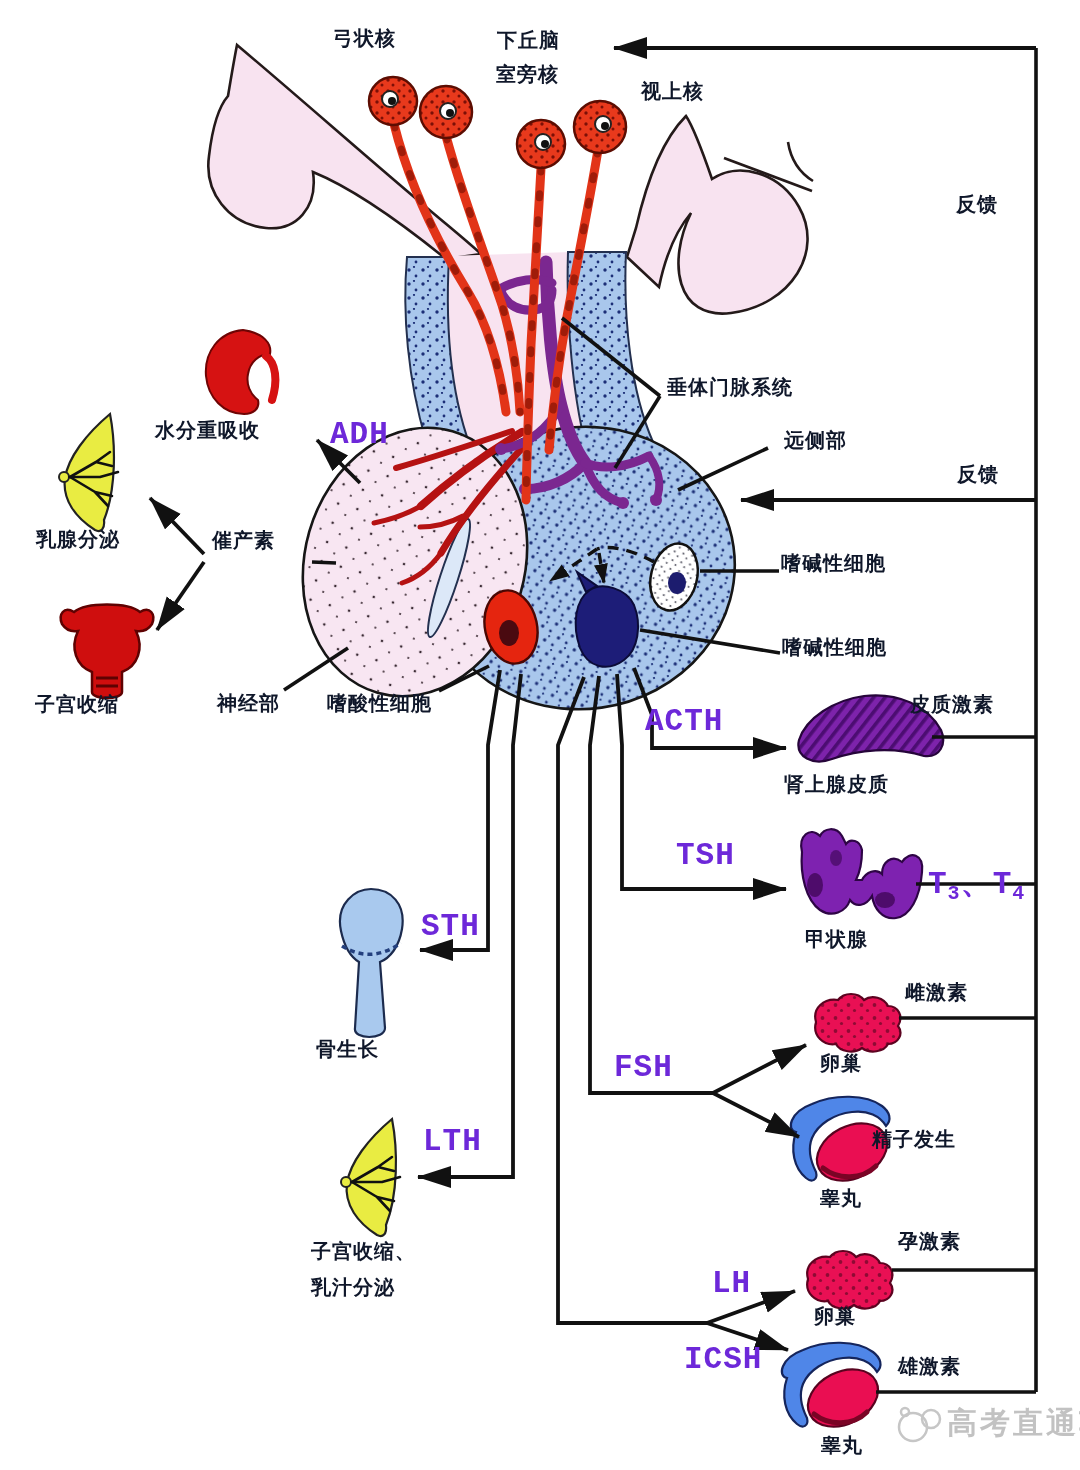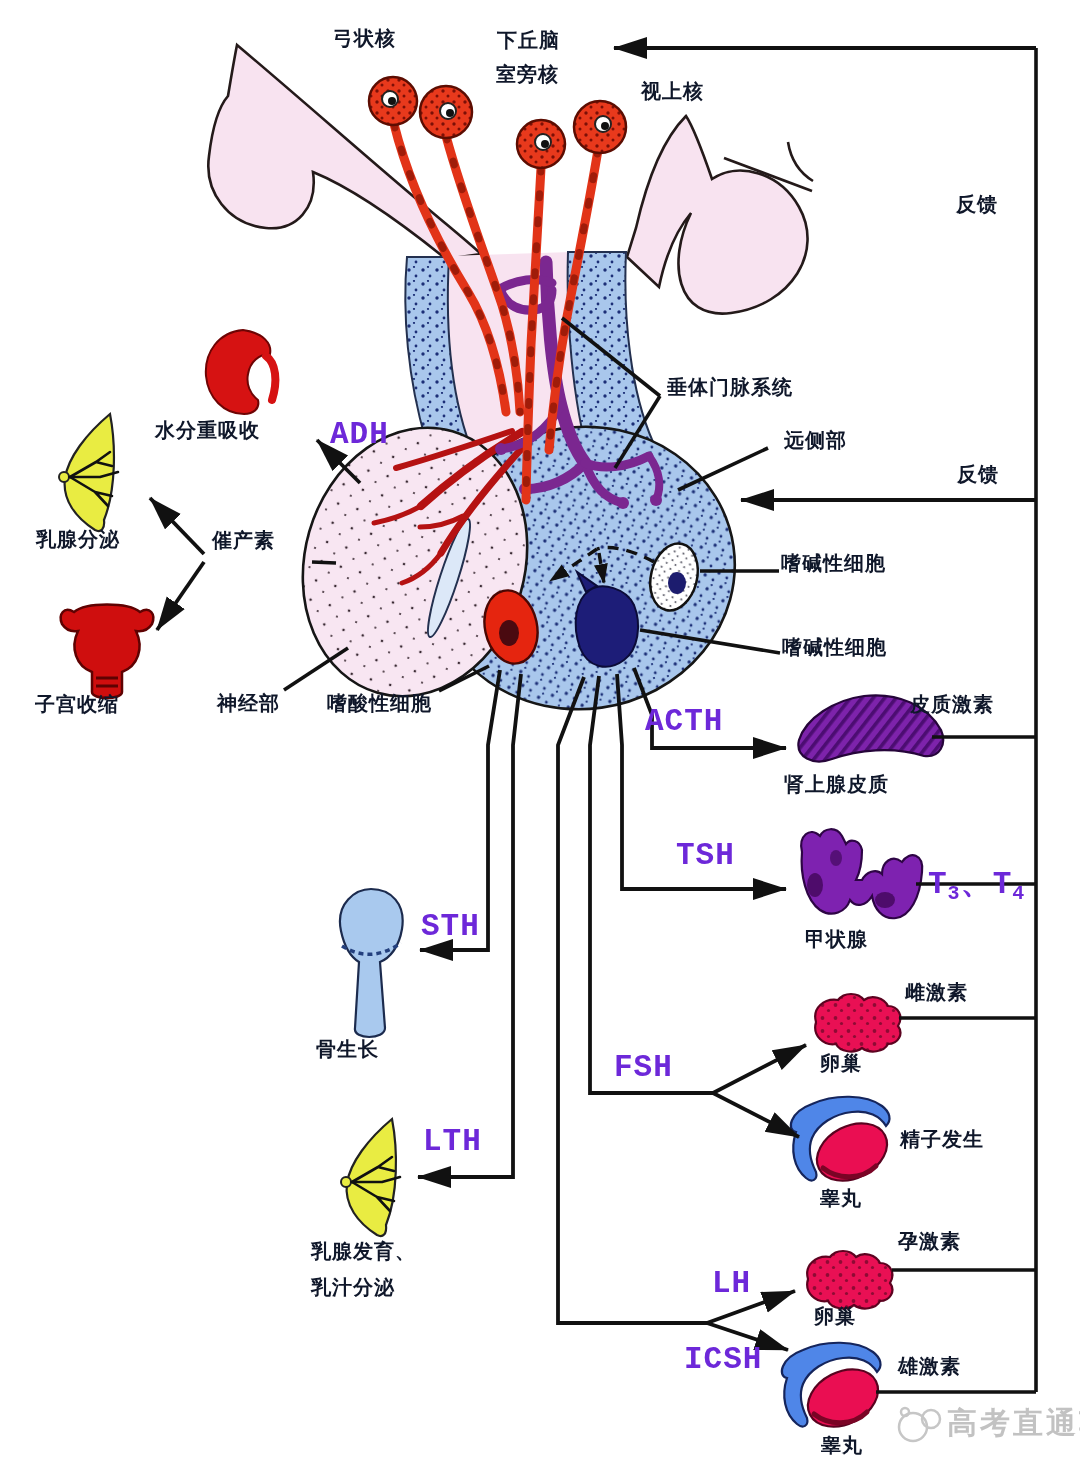--- a/index.html
+++ b/index.html
@@ -293,24 +293,24 @@
 <div class="lbl" style="left:910px;top:693px">皮质激素</div>
 <div class="lbl" style="left:784px;top:773px">肾上腺皮质</div>
 <div class="lbl latin" style="left:676px;top:839px">TSH</div>
 <div class="lbl latin" style="left:928px;top:868px"><span>T</span><span class="small-sub">3</span><span>、</span><span>T</span><span class="small-sub">4</span></div>
 <div class="lbl" style="left:805px;top:928px">甲状腺</div>
 <div class="lbl latin" style="left:421px;top:910px">STH</div>
 <div class="lbl" style="left:316px;top:1038px">骨生长</div>
 <div class="lbl" style="left:905px;top:981px">雌激素</div>
 <div class="lbl latin" style="left:614px;top:1051px">FSH</div>
 <div class="lbl" style="left:820px;top:1052px">卵巢</div>
-<div class="lbl" style="left:900px;top:1128px">精子发生</div>
+<div class="lbl" style="left:872px;top:1128px">精子发生</div>
 <div class="lbl" style="left:820px;top:1187px">睾丸</div>
 <div class="lbl latin" style="left:423px;top:1125px">LTH</div>
-<div class="lbl" style="left:311px;top:1240px">乳腺发育、</div>
+<div class="lbl" style="left:311px;top:1240px">子宫收缩、</div>
 <div class="lbl" style="left:311px;top:1276px">乳汁分泌</div>
 <div class="lbl" style="left:898px;top:1230px">孕激素</div>
 <div class="lbl latin" style="left:712px;top:1267px">LH</div>
 <div class="lbl" style="left:814px;top:1305px">卵巢</div>
 <div class="lbl latin" style="left:684px;top:1343px">ICSH</div>
 <div class="lbl" style="left:898px;top:1355px">雄激素</div>
 <div class="lbl" style="left:821px;top:1434px">睾丸</div>
 <div class="lbl watermark" style="left:947px;top:1406px">高考直通车</div>
 
 </div>

